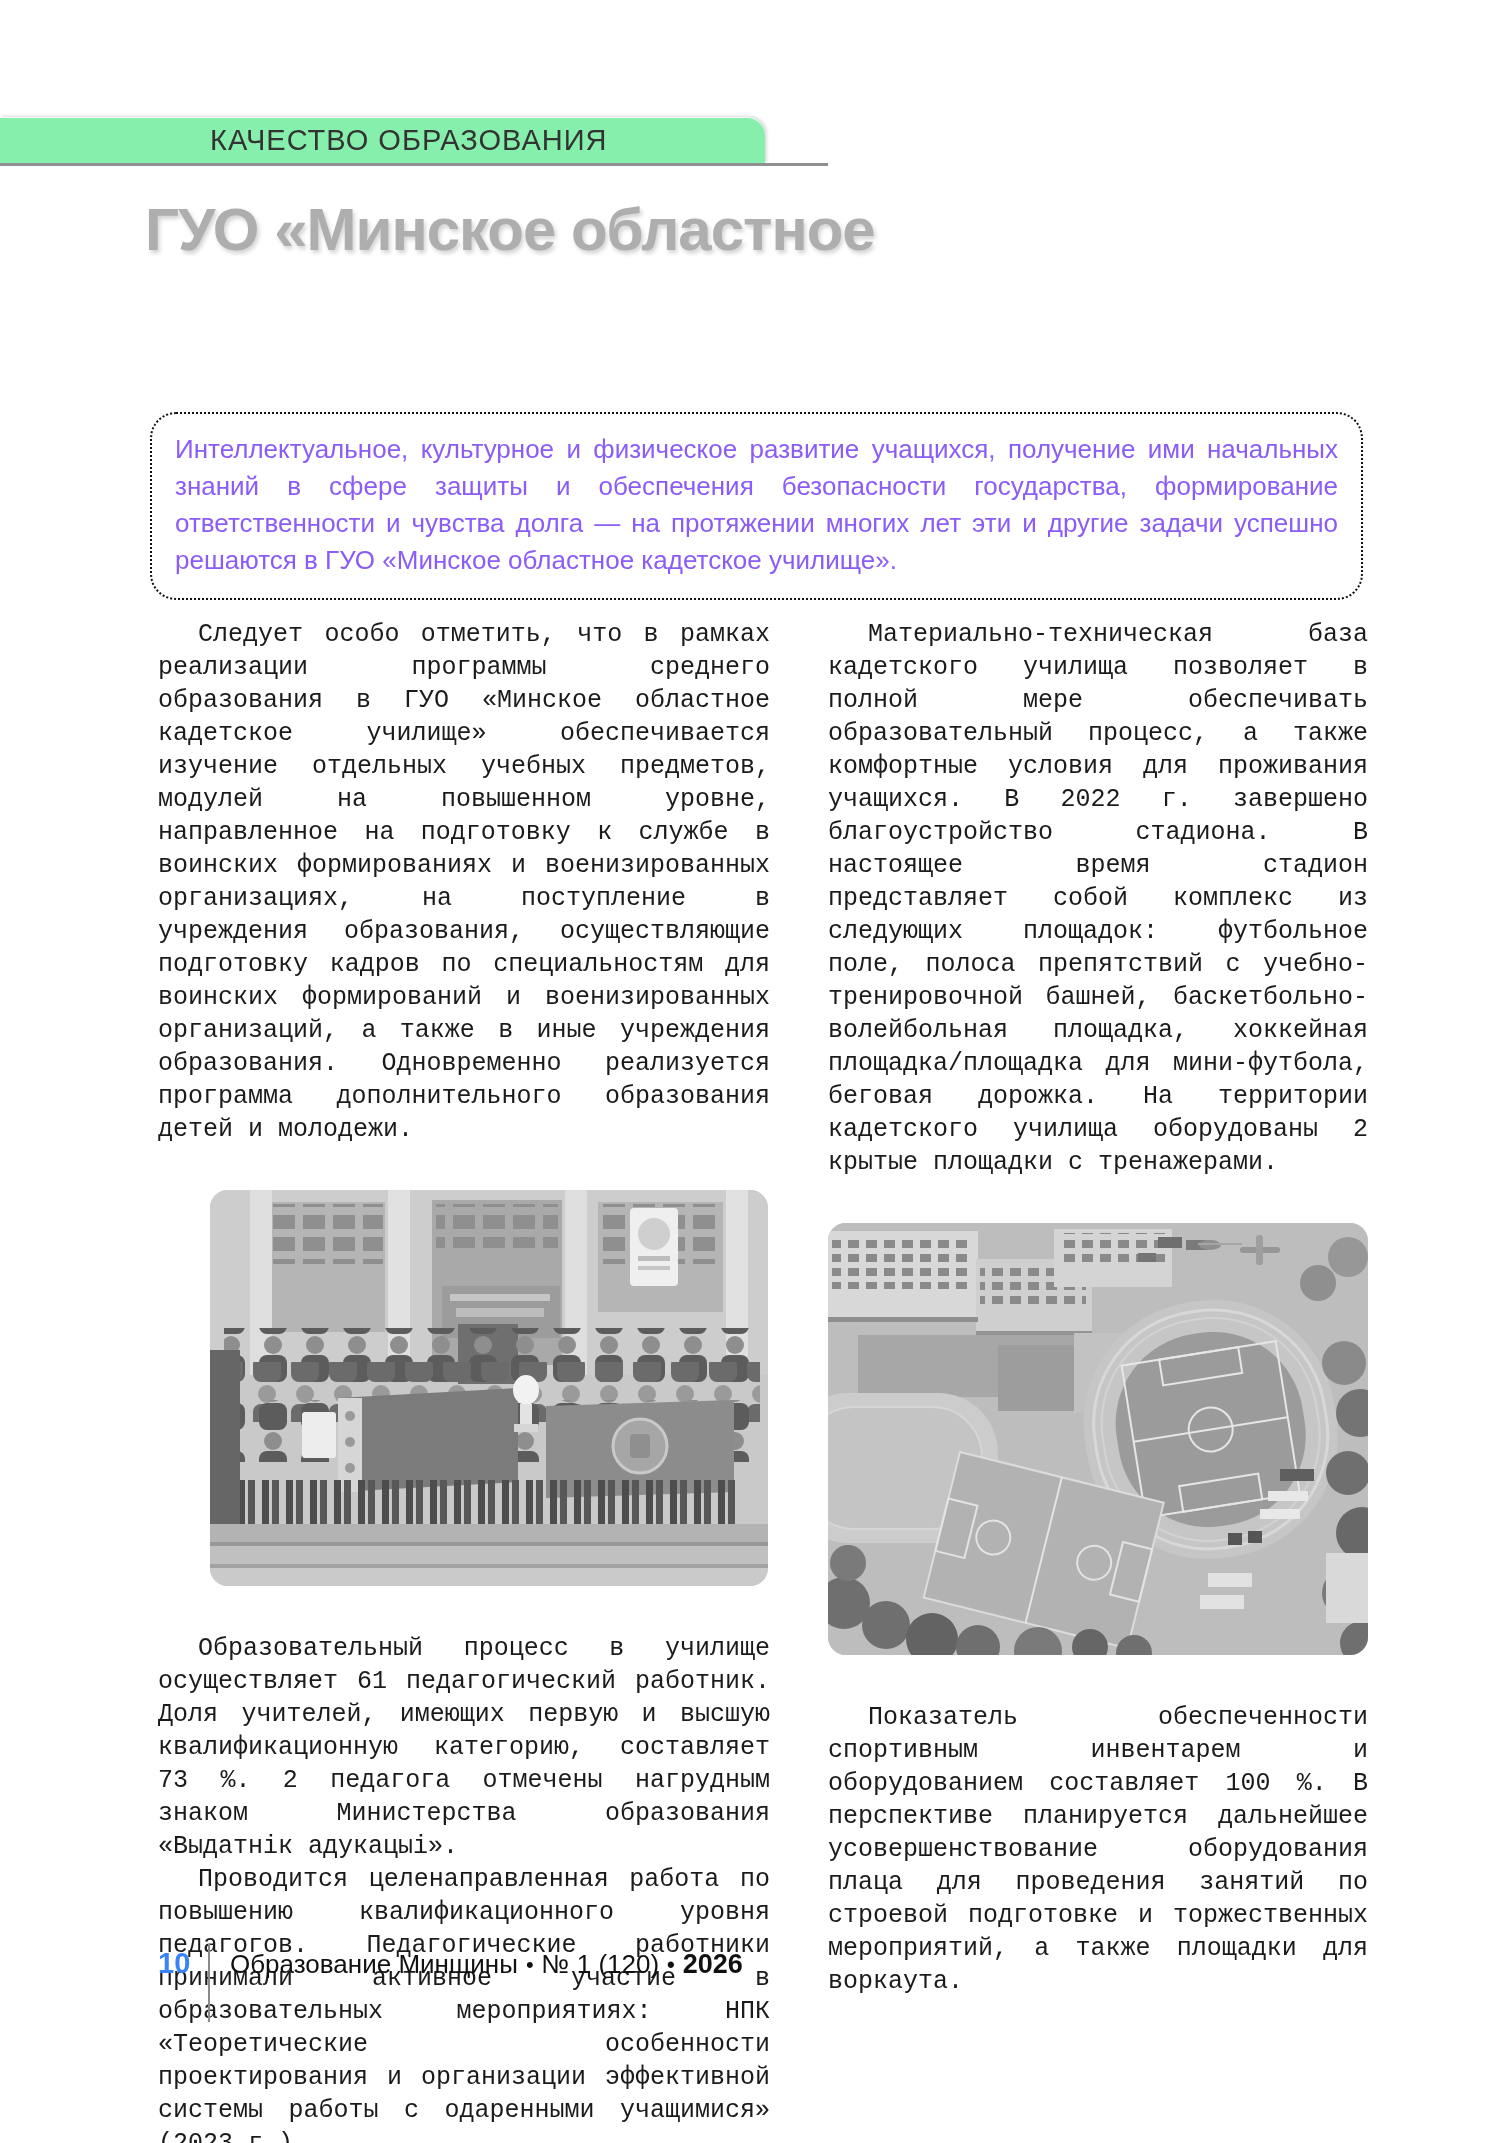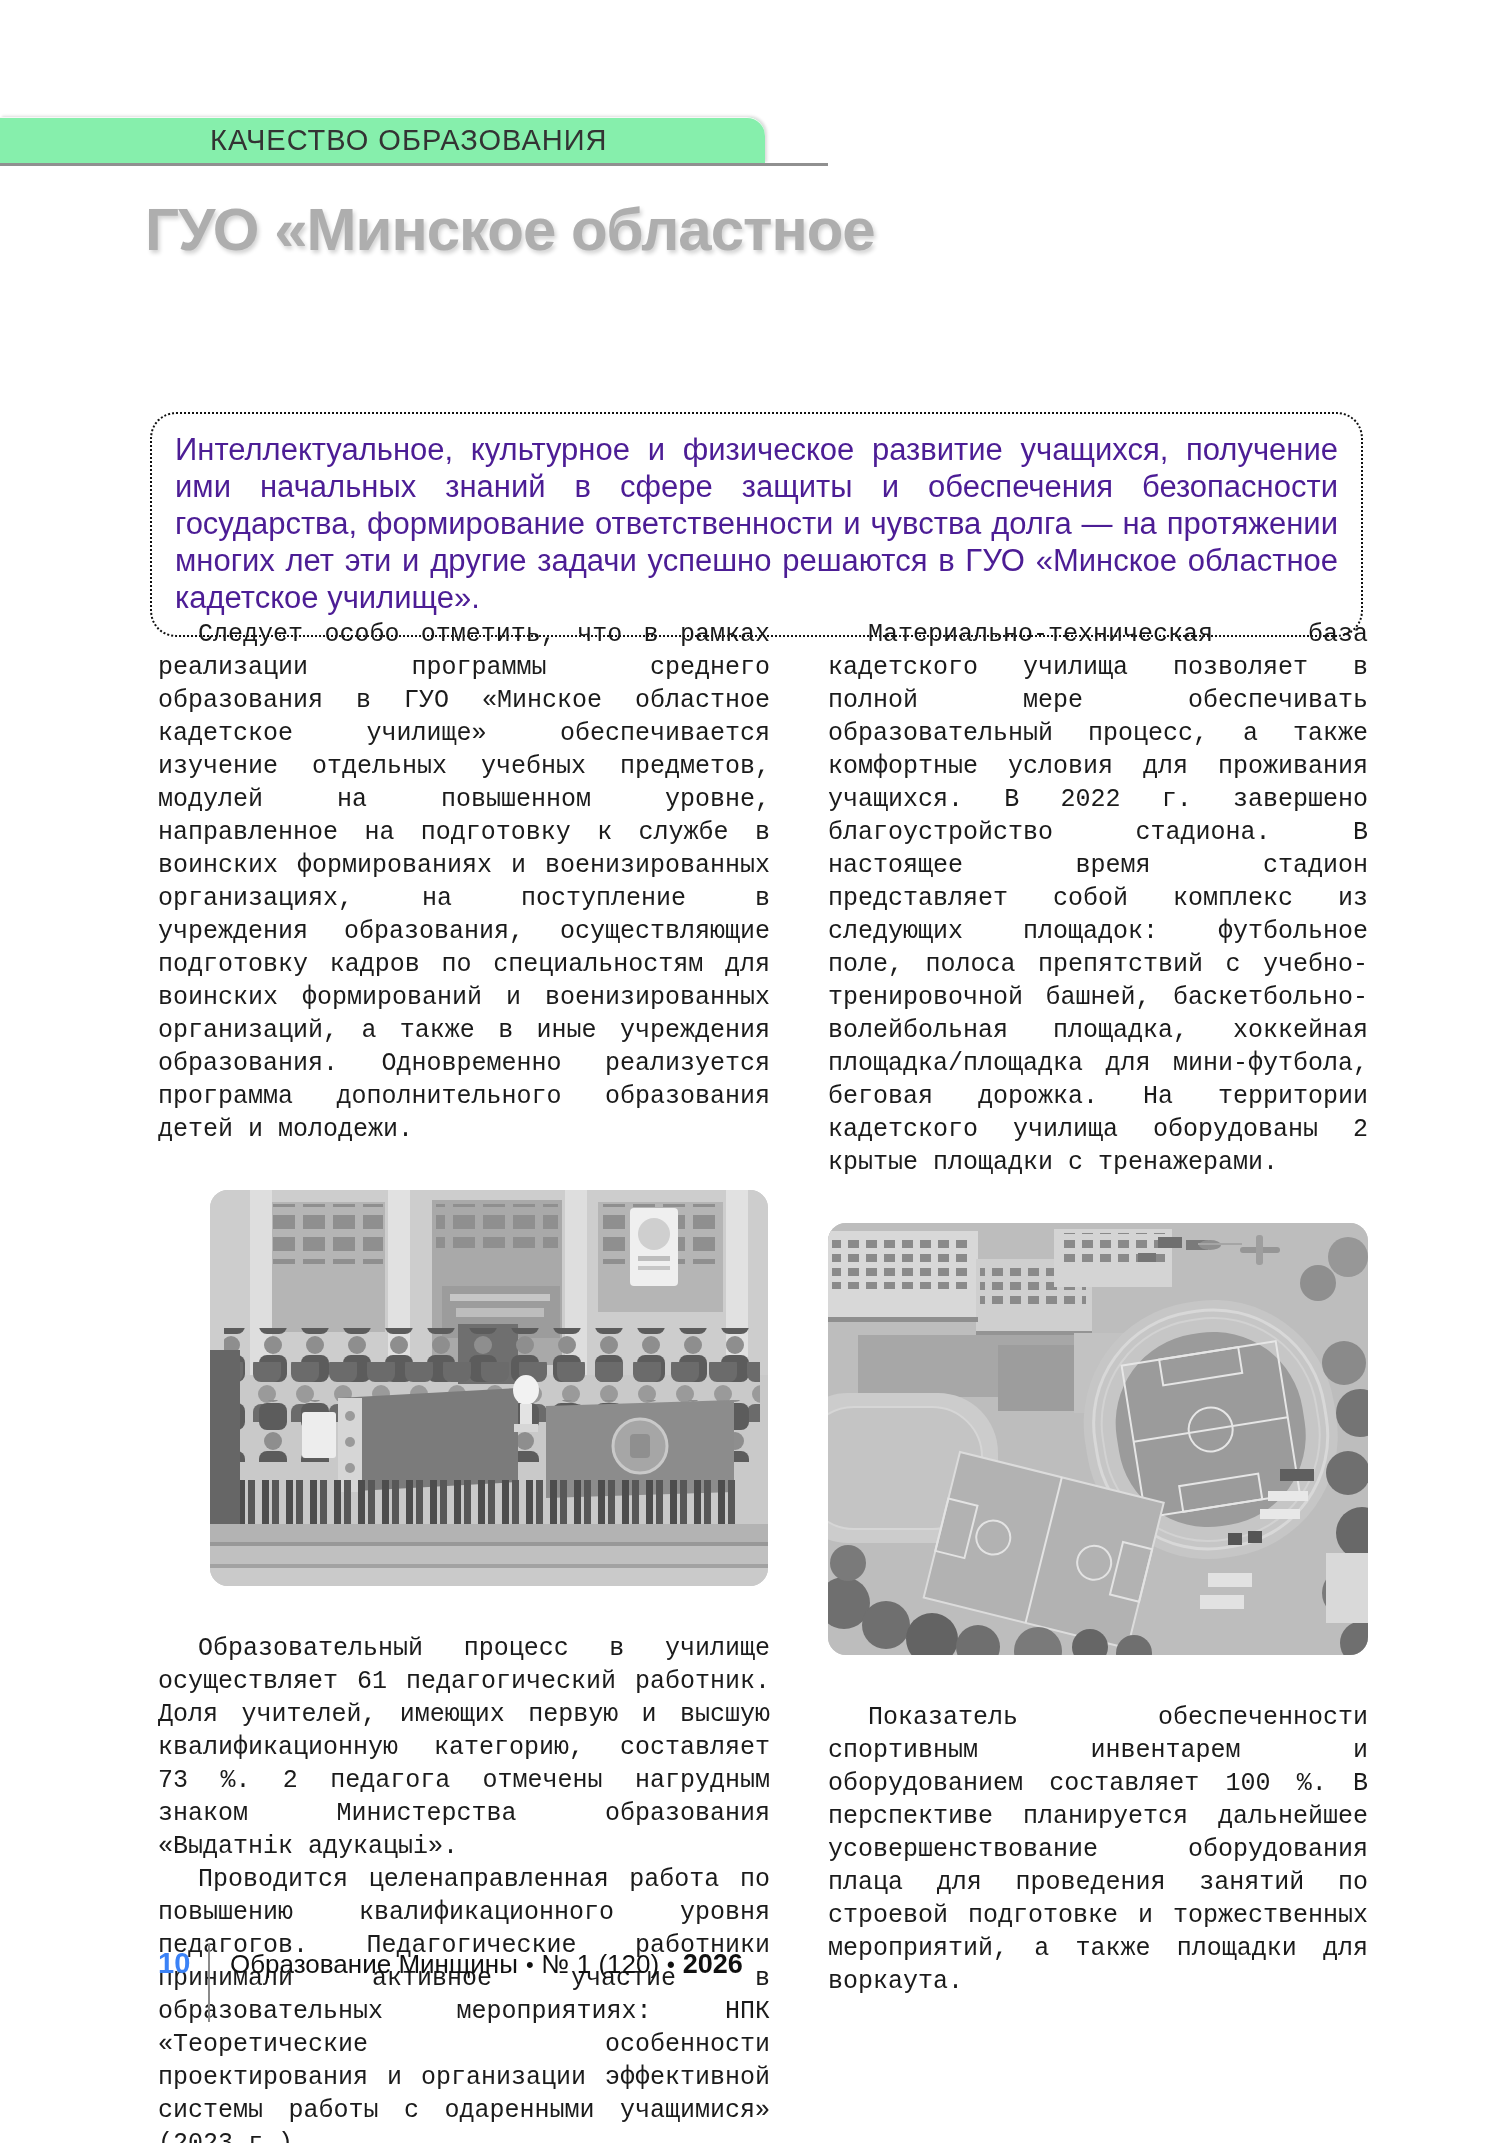--- a/index.html
+++ b/index.html
@@ -30,21 +30,21 @@
     color:#aeaeae; letter-spacing:-1px;
     text-shadow:2px 3px 4px rgba(0,0,0,0.18);
   }
   
   .lead-box {
     position:absolute; left:150px; top:412px; width:1213px;
     border:2px dotted #111111; border-radius:26px;
     padding:17px 23px 19px 23px;
   }
   .lead-box p {
-    font-size:31px; line-height:37px; color:#4c1d95;
+    font-size:26px; line-height:37px; color:#8b5cf6;
     text-align:justify;
   }
   
   .columns {
     position:absolute; left:158px; top:618px; width:1210px;
     display:flex;
   }
   .col { color:#1b1b1b; }
   .col-left  { width:612px; margin-right:58px; }
   .col-right { width:540px; }

